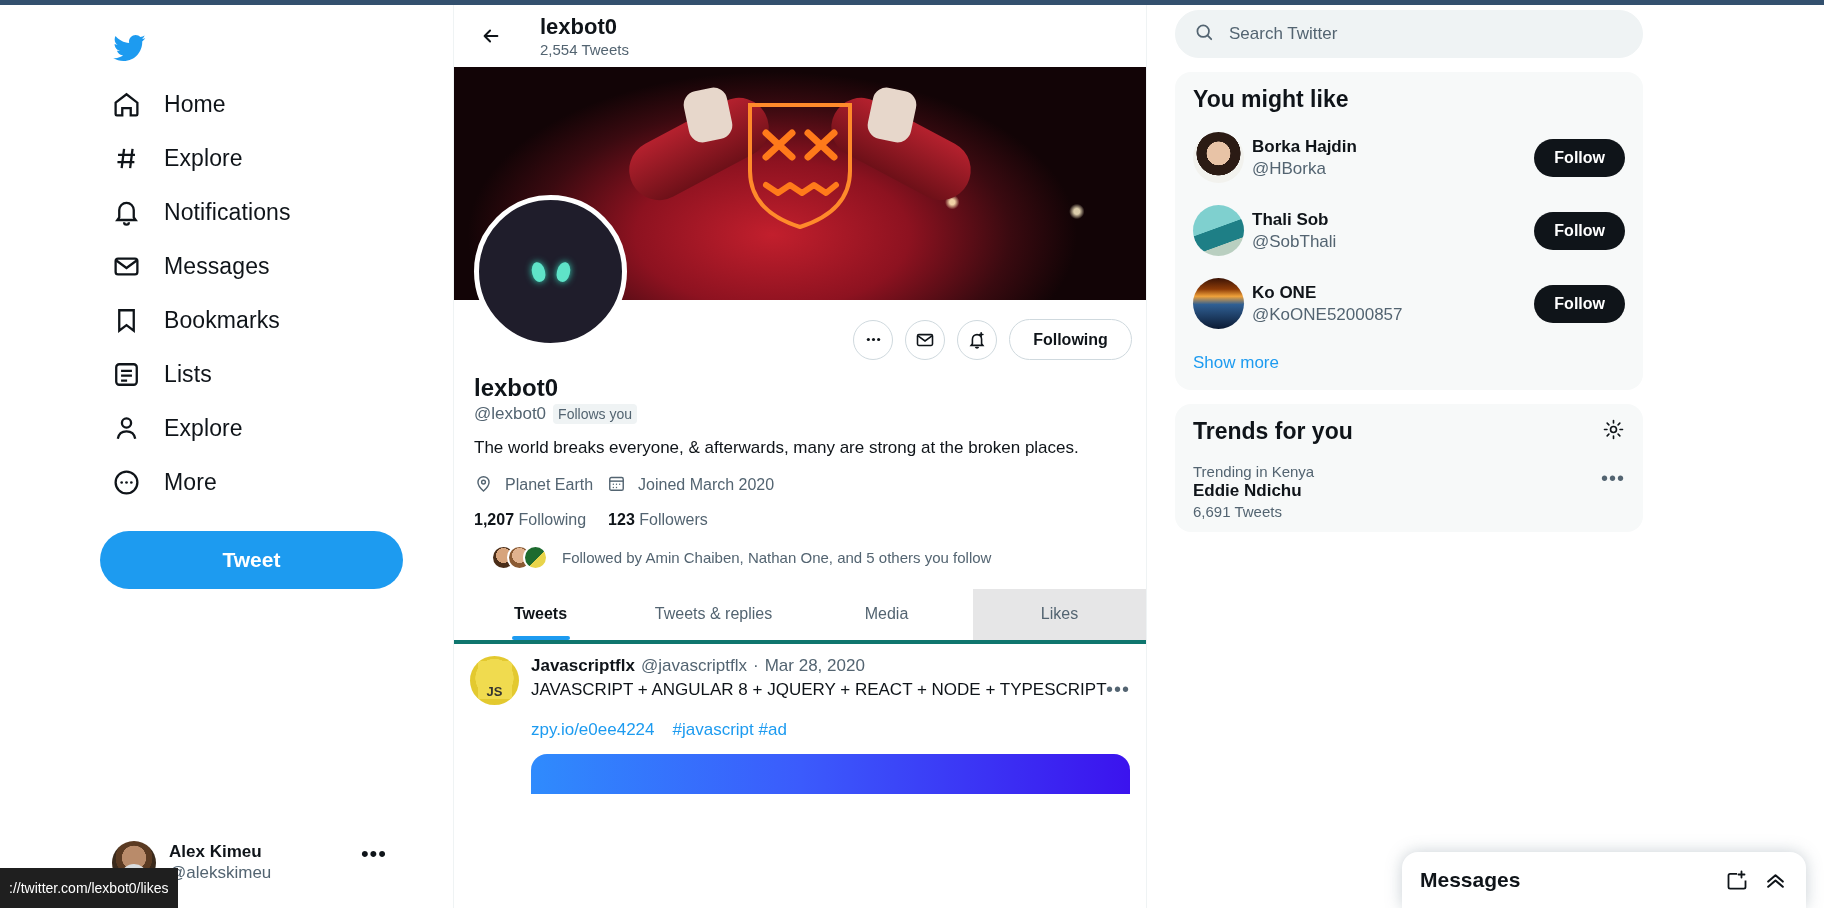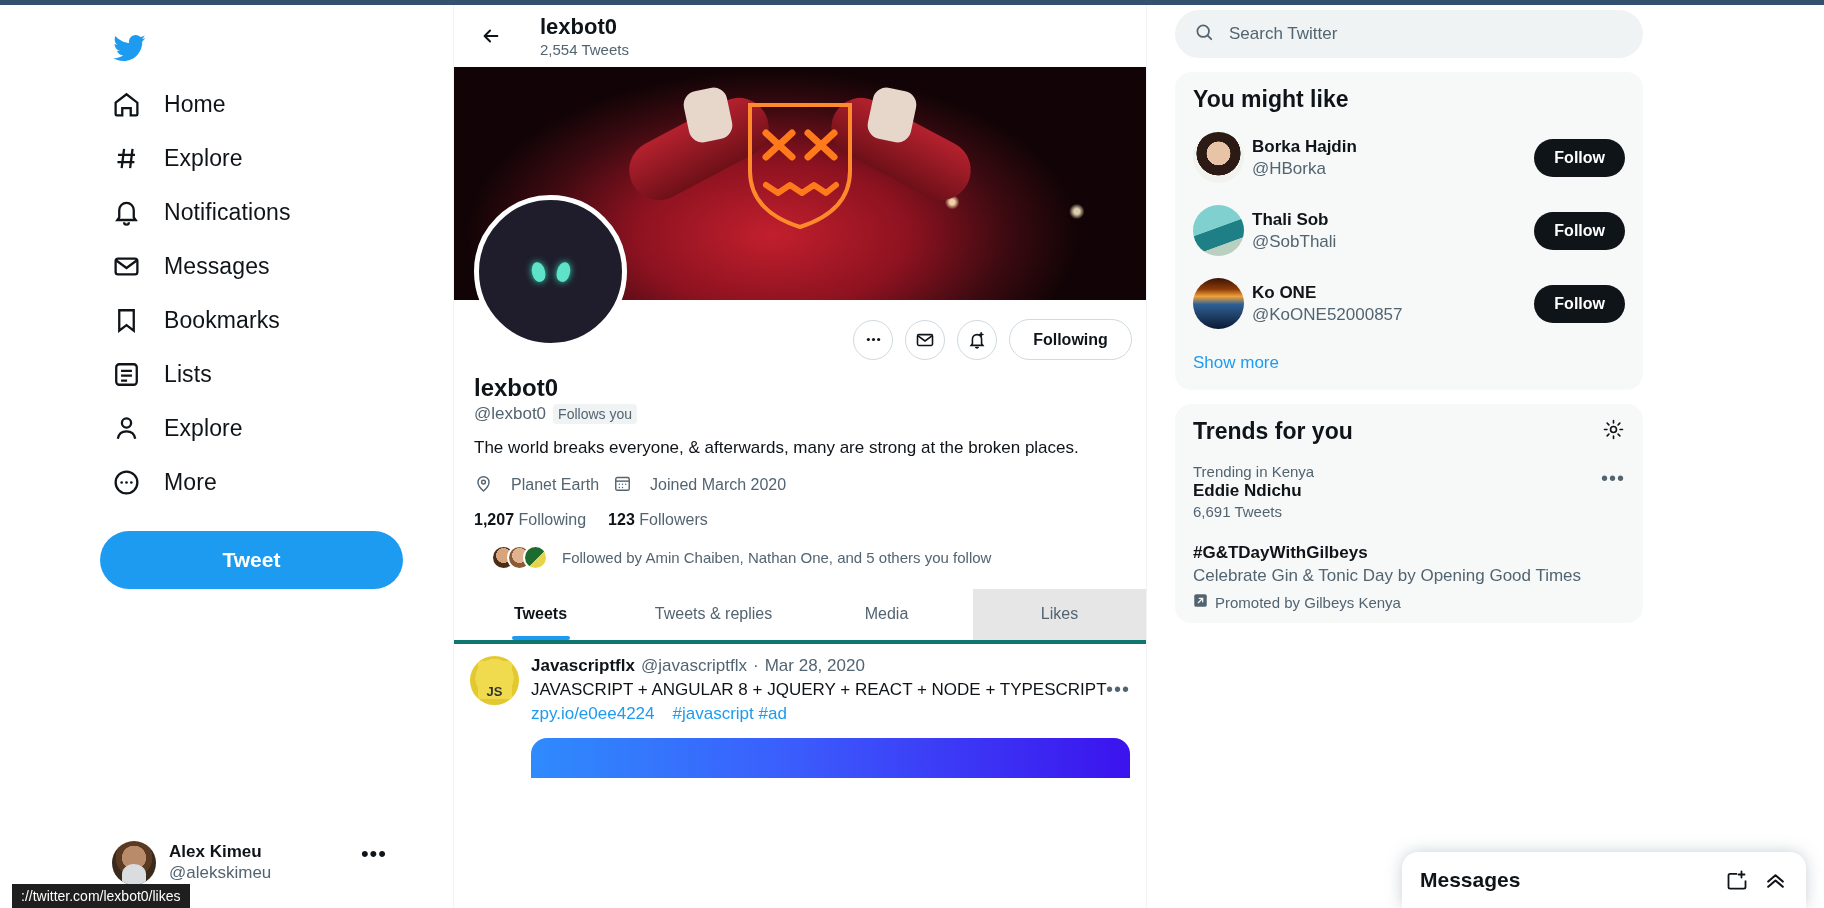--- a/index.html
+++ b/index.html
@@ -114,21 +114,21 @@
     padding: 0 18px; font-family: "Liberation Sans", sans-serif;
   }
 
   .profile-info { padding: 8px 18px 0 20px; }
   .p-name { font-size: 24px; font-weight: bold; line-height: 1.2; }
   .p-handle-row { display: flex; align-items: center; gap: 7px; margin-top: 1px; }
   .p-handle { font-size: 17px; color: #536471; }
   .follows-you { font-size: 14px; color: #536471; background: #eff3f4; border-radius: 4px; padding: 2px 5px; }
   .p-bio { font-size: 17px; margin-top: 13px; line-height: 1.35; color: #0f1419; }
   .p-meta { display: flex; align-items: center; gap: 14px; margin-top: 14px; color: #536471; font-size: 16px; }
-  .p-meta span.mi { display: flex; align-items: center; gap: 18px; }
+  .p-meta span.mi { display: flex; align-items: center; gap: 12px; }
   .p-counts { display: flex; gap: 22px; margin-top: 14px; font-size: 16px; color: #536471; }
   .p-counts b { color: #0f1419; }
   .p-counts a { color: inherit; text-decoration: none; cursor: pointer; }
   .followed-by { display: flex; align-items: center; gap: 14px; margin-top: 16px; padding-left: 17px; }
   .fb-faces { display: flex; }
   .fb-face { width: 25px; height: 25px; border-radius: 50%; border: 2px solid #fff; margin-left: -9px; }
   .fb-face:first-child { margin-left: 0; }
   .fb-text { font-size: 15px; color: #536471; cursor: pointer; }
 
   .tabs { display: flex; margin-top: 19px; border-bottom: 4px solid #0f766e; height: 55px; }
@@ -150,21 +150,21 @@
     background: radial-gradient(circle at 50% 45%, #f0db4f 0 52%, #e3c92f 53% 100%);
     display: flex; align-items: center; justify-content: center; overflow: hidden; position: relative;
   }
   .js-badge { width: 34px; height: 38px; background: #f0db4f; color: #323330; font-weight: bold; font-size: 13px;
     display:flex; align-items:flex-end; justify-content:center; }
   .tw-body { flex: 1; min-width: 0; }
   .tw-head { display: flex; align-items: baseline; gap: 6px; font-size: 17px; }
   .tw-author { font-weight: bold; color: #0f1419; }
   .tw-handle, .tw-date { color: #536471; }
   .tw-text { font-size: 17px; margin-top: 3px; line-height: 1.35; white-space: nowrap; }
-  .tw-links { margin-top: 2px; font-size: 17px; display: flex; gap: 18px; }
+  .tw-links { margin-top: 18px; font-size: 17px; display: flex; gap: 18px; }
   .tw-links a { color: #1d9bf0; text-decoration: none; cursor: pointer; }
   .tw-more { position: absolute; right: 16px; top: 34px; color: #536471; font-size: 20px; letter-spacing: 1px; cursor: pointer; }
   .tw-card { margin: 14px 0 0 0; height: 40px; border-radius: 16px 16px 0 0;
     background: linear-gradient(90deg,#2f8bfd 0%, #3b5bfc 45%, #3b13ee 100%); }
 
   
   .right { flex: 1; padding: 0 0 0 28px; background: #fff; position: relative; }
   .search-wrap { padding: 5px 0 0 0; }
   .search-box {
     display: flex; align-items: center; gap: 14px;
@@ -206,23 +206,23 @@
   .messages-dock {
     position: absolute; right: 18px; bottom: 0; width: 404px; height: 56px;
     background: #fff; border-radius: 16px 16px 0 0;
     box-shadow: 0 0 16px rgba(101,119,134,.35);
     display: flex; align-items: center; padding: 0 18px; gap: 14px; z-index: 20;
   }
   .dock-title { flex: 1; font-size: 21px; font-weight: bold; }
   .dock-icon { cursor: pointer; display:flex; align-items:center; }
 
   .status-url {
-    position: absolute; left: 12px; bottom: 0; z-index: 40;
+    position: absolute; left: 0; bottom: 0; z-index: 40;
     background: #1f1f1f; color: #fff; font-size: 14px;
-    padding: 4px 9px; font-family: "Liberation Sans", sans-serif;
+    padding: 12px 9px; font-family: "Liberation Sans", sans-serif;
   }
 </style>
 </head>
 <body>
 
 <div class="top-bar"></div>
 
 <div class="app">
 
   <nav class="leftnav">
@@ -527,33 +527,20 @@
         </span>
       </div>
 
       <div class="trend-row">
         <div class="trend-ctx">Trending in Kenya</div>
         <div class="trend-name">Eddie Ndichu</div>
         <div class="trend-count">6,691 Tweets</div>
         <div class="trend-dots">•••</div>
       </div>
 
-      <div class="trend-row">
-        <div class="trend-name">#G&amp;TDayWithGilbeys</div>
-        <div class="trend-desc">Celebrate Gin &amp; Tonic Day by Opening Good Times</div>
-        <div class="trend-promo">
-          <span>
-            <svg width="15" height="15" viewBox="0 0 24 24" fill="#536471">
-                <rect x="2" y="2" width="20" height="20" rx="3"></rect>
-                <path d="M8.5 15.5 15.5 8.5M10 8.5h5.5V14" stroke="#f7f9f9" stroke-width="2" fill="none" stroke-linecap="round"></path>
-              </svg>
-          </span>
-          <span>Promoted by Gilbeys Kenya</span>
-        </div>
-      </div>
     </section>
 
     <div class="messages-dock">
       <span class="dock-title">Messages</span>
       <span class="dock-icon">
         <svg width="24" height="24" viewBox="0 0 24 24" fill="none" stroke="#0f1419" stroke-width="1.8">
             <path d="M20.5 12.5V19a1.6 1.6 0 0 1-1.6 1.6H5.1A1.6 1.6 0 0 1 3.5 19V7.4a1.6 1.6 0 0 1 1.6-1.6h7"></path>
             <path d="M16.5 3.5v6M13.5 6.5h6" stroke-linecap="round"></path>
           </svg>
       </span>

